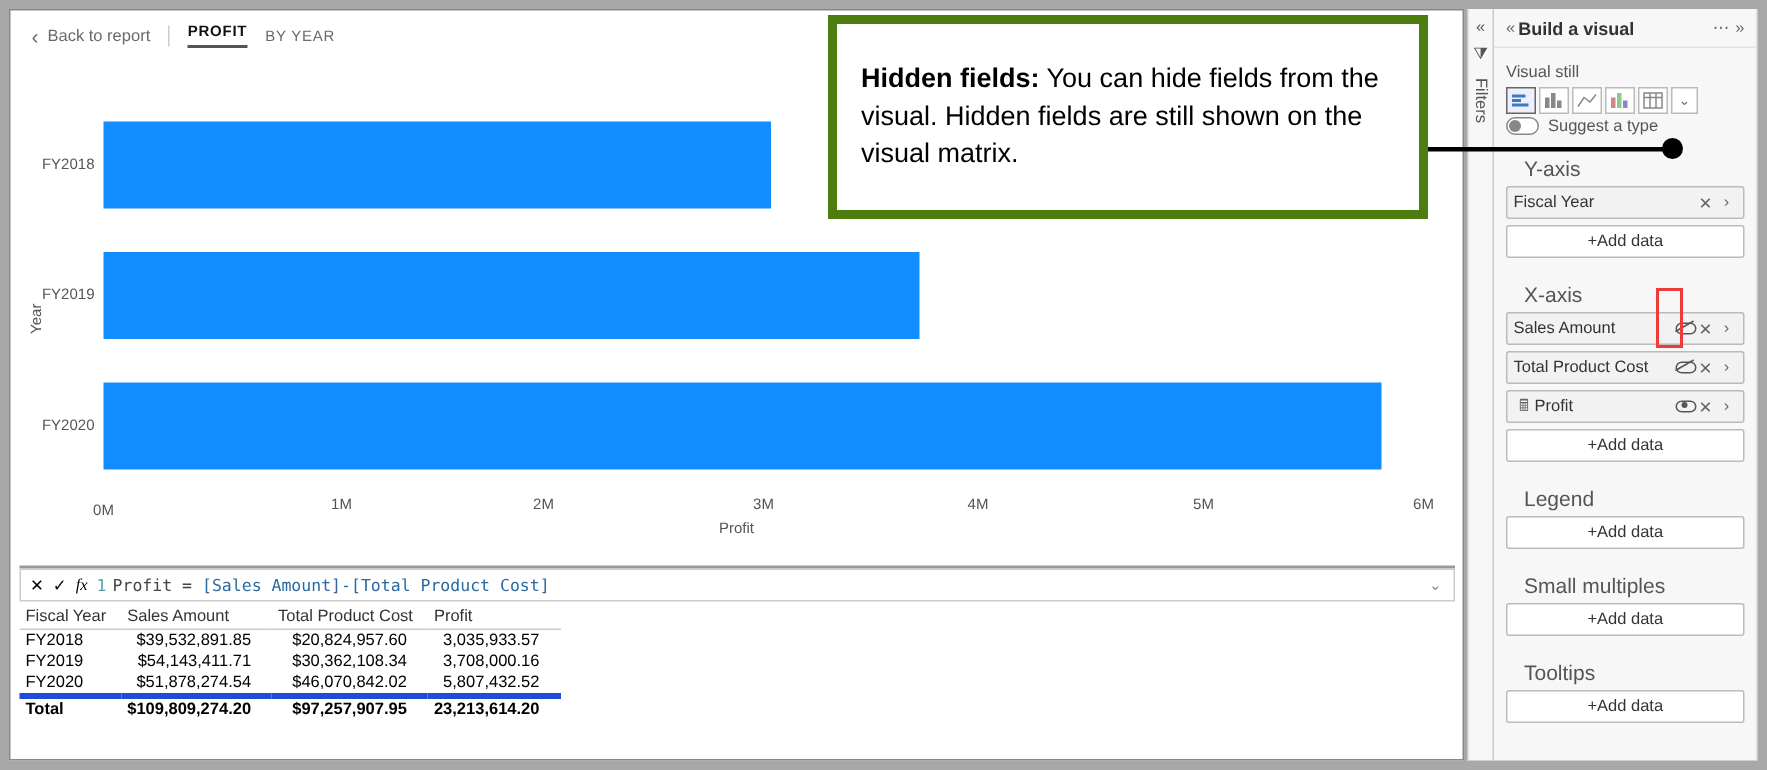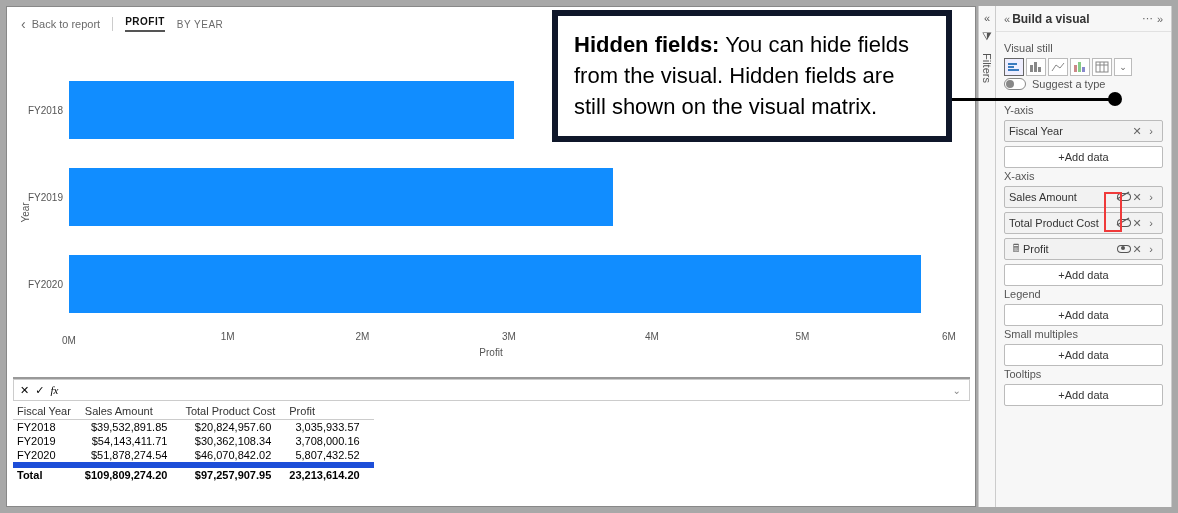--- a/index.html
+++ b/index.html
@@ -55,27 +55,27 @@
   }
   .formula-bar .fx { font-style: italic; font-family: serif; }
   .formula-text { color: #444; font-family: Consolas, monospace; font-size: 11px; }
   .formula-text .num { color: #5a9eaa; margin-right: 4px;}
   .formula-text .kw { color: #2a6aa0; }
   .collapse { margin-left: auto; margin-right: 8px; color: #888; font-size: 10px;}
   table.matrix { border-collapse: collapse; margin-top: 0px; font-size: 11px; }
   table.matrix th, table.matrix td { padding: 1px 10px 1px 4px; text-align: left; font-weight: normal; }
   table.matrix th { color: #333; border-bottom: 1px solid #ccc; padding-top:4px; padding-bottom:2px;}
   table.matrix td.num { text-align: right; padding-right: 14px;}
-  table.matrix tr.total td { font-weight: 600; border-top: 6px solid #1d4ed8; }
+  table.matrix tr.total td { font-weight: 600; border-top: 4px solid #1d4ed8; }
 
   
   .callout {
     position: absolute; left: 552px; top: 10px; width: 400px;
-    background: #fff; border: 6px solid #0f172a; padding: 14px 16px;
-    font-size: 22px; line-height: 1.4; z-index: 50;
+    background: #fff; border: 6px solid #4d7c0f; padding: 24px 16px;
+    font-size: 18px; line-height: 1.4; z-index: 50;
   }
   .callout .title { font-weight: 700; }
   .call-line {
     position: absolute; top: 98px; left: 948px; width: 168px; height: 3px; background: #000; z-index: 49;
   }
   .call-dot { position:absolute; top:92px; left:1108px; width:14px;height:14px;background:#000;border-radius:50%;z-index:51;}
   .hide-highlight {
     position:absolute; top: 192px; left: 1104px; width: 18px; height: 40px;
     border: 2px solid #ef3a3a; z-index: 48; pointer-events:none;
   }
@@ -107,32 +107,32 @@
   .vt-icon {
     width:20px; height:18px; border:1px solid #bbb; background:#fff;
     display:flex; align-items:center; justify-content:center; font-size:10px; color:#777;
   }
   .vt-icon.sel { border-color:#666; background:#eef;}
   .vt-expand { width:18px; height:18px; border:1px solid #bbb; background:#fff; display:flex;align-items:center;justify-content:center;font-size:9px;color:#666;}
   .suggest-row { display:flex; align-items:flex-start; gap:6px; margin-top:2px; font-size:11px; color:#555;}
   .toggle { width:22px; height:12px; border:1px solid #888; border-radius:8px; position:relative; background:#fff;}
   .toggle::after{content:"";position:absolute;left:1px;top:1px;width:8px;height:8px;background:#888;border-radius:50%;}
 
-  .well-label { font-size:11px; color:#555; margin:2px 0 4px 0;}
+  .well-label { font-size:14px; color:#555; margin:2px 0 4px 12px;}
   .field-pill {
     display:flex; align-items:center; height:22px; border:1px solid #bbb; background:#f2f2f2;
     font-size:11px; color:#333; padding:0 4px; margin-bottom:4px; border-radius:2px;
   }
   .field-pill .name { flex:1; white-space:nowrap; overflow:hidden; text-overflow:ellipsis;}
   .field-pill .ico { width:14px; text-align:center; color:#666; font-size:11px; cursor:pointer;}
   .field-pill .ico.measure { font-style:normal;}
   .add-data-btn {
     height:22px; border:1px solid #bbb; background:#fff; border-radius:2px;
     display:flex; align-items:center; justify-content:center; font-size:11px; color:#333;
-    cursor:pointer; margin-bottom:2px;
+    cursor:pointer; margin-bottom:16px;
   }
   .eye-off { position:relative; width:12px; height:12px; display:inline-block;}
   .eye-off::before{content:"";position:absolute;left:0;top:3px;width:12px;height:6px;border:1px solid #555;border-radius:60%/100%;}
   .eye-off::after{content:"";position:absolute;left:-1px;top:5px;width:14px;height:1px;background:#555;transform:rotate(-30deg);}
   .eye-on { position:relative; width:12px; height:12px; display:inline-block;}
   .eye-on::before{content:"";position:absolute;left:0;top:3px;width:12px;height:6px;border:1px solid #555;border-radius:60%/100%;}
   .eye-on::after{content:"";position:absolute;left:4px;top:4px;width:4px;height:4px;background:#555;border-radius:50%;}
 </style>
 </head>
 <body>
@@ -166,20 +166,23 @@
         <div class="tick" style="left: 880px; top: 264px;">6M</div>
       </div>
     <div class="x-title">Profit</div>
   </div>
 
   <div class="formula-panel">
     <div class="formula-bar">
       <span>✕</span>
       <span>✓</span>
       <span class="fx">fx</span>
+      <span class="formula-text">
+        <span class="num">1</span><span>Profit</span> = <span class="kw">[Sales Amount]-[Total Product Cost]</span>
+      </span>
       <span class="collapse">⌄</span>
     </div>
     <table class="matrix">
       <thead>
           <tr id="mx-head">
             <th>Fiscal Year</th>
             <th>Sales Amount</th>
             <th>Total Product Cost</th>
             <th>Profit</th>
           </tr>

